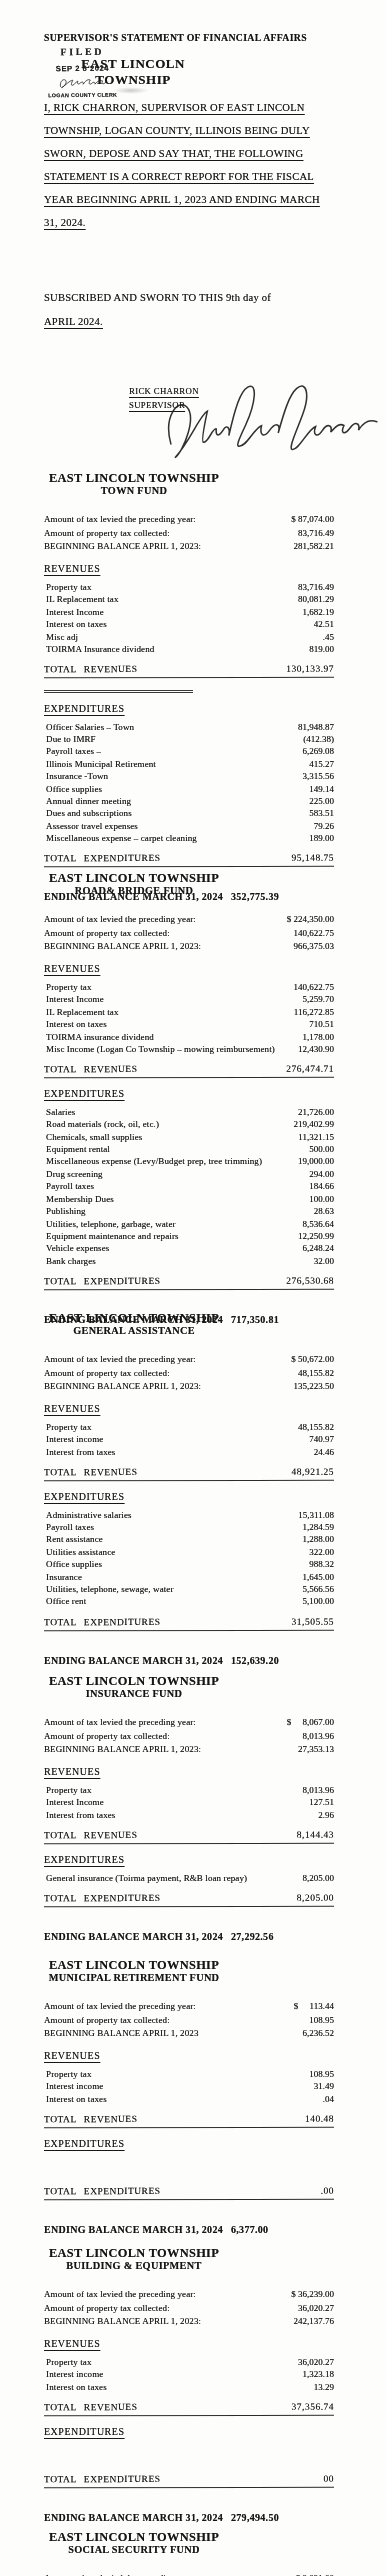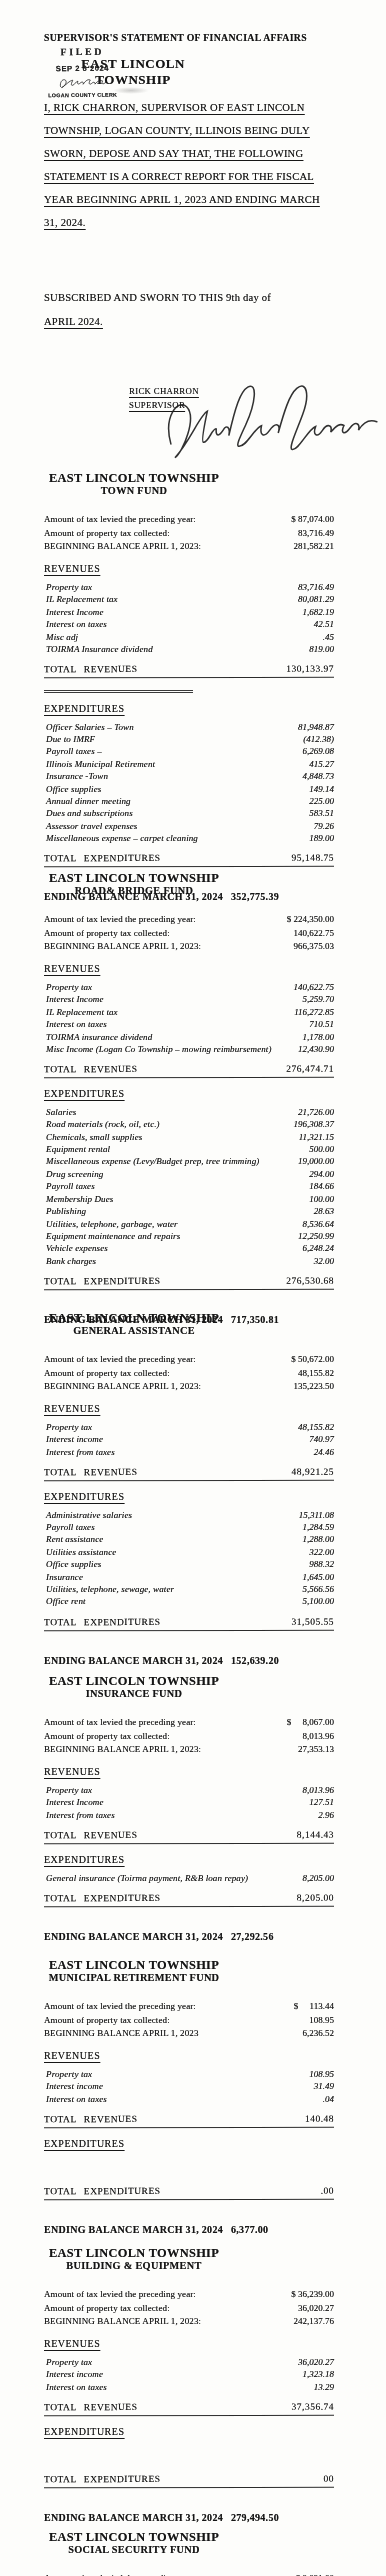--- a/index.html
+++ b/index.html
@@ -33,21 +33,21 @@
   .supervisor-sig{position:absolute;top:376px;left:157px;transform:rotate(-2deg);}
   
   .fund{position:absolute;left:0;width:386px;padding:0 52px 0 44px;box-sizing:border-box;}
   .fund-org{margin:0;width:180px;text-align:center;font-size:12.4px;font-weight:bold;letter-spacing:0.3px;line-height:14.4px;}
   .fund-name{margin:0;width:180px;text-align:center;font-size:10.3px;font-weight:bold;letter-spacing:0.3px;line-height:12.4px;}
   .summary{margin-top:15.5px;}
   .summary .row{line-height:13.4px;}
   .row{display:flex;justify-content:space-between;font-size:9px;}
   .row .lbl{letter-spacing:0.1px;}
   .row .val{white-space:pre;}
-  .rows{margin-top:5.2px;font-style:italic;}
+  .rows{margin-top:5.2px;}
   .rows .row{line-height:12.4px;padding-left:2.1px;}
   .rows:empty{min-height:21.6px;}
   .list-heading{margin-top:8.8px;font-size:10px;letter-spacing:0.5px;text-decoration:underline;text-underline-offset:2.6px;text-decoration-thickness:0.9px;line-height:13.4px;}
   .total-row{display:flex;justify-content:space-between;margin-top:7.7px;font-size:9.5px;letter-spacing:0.5px;word-spacing:4.6px;border-bottom:1.2px solid #2b2b2b;padding-bottom:1px;line-height:13.4px;transform:rotate(-.1deg);}
   .total-row .val{white-space:pre;word-spacing:0;}
   .double-rule{width:149px;border-top:0.8px solid #3a3a3a;border-bottom:0.8px solid #3a3a3a;height:1.5px;margin-top:11.3px;}
   .ending-row{display:flex;margin-top:21.6px;font-size:10px;font-weight:600;letter-spacing:0.3px;line-height:15.5px;gap:8px;}
   .ending-row .val{font-weight:600;}
 </style>
 </head>
@@ -156,21 +156,21 @@
           <div class="row">
             <span class="lbl">Payroll taxes –</span>
             <span class="val">6,269.08</span>
           </div>
           <div class="row">
             <span class="lbl">Illinois Municipal Retirement</span>
             <span class="val">415.27</span>
           </div>
           <div class="row">
             <span class="lbl">Insurance -Town</span>
-            <span class="val">4,848.73</span>
+            <span class="val">3,315.56</span>
           </div>
           <div class="row">
             <span class="lbl">Office supplies</span>
             <span class="val">149.14</span>
           </div>
           <div class="row">
             <span class="lbl">Annual dinner meeting</span>
             <span class="val">225.00</span>
           </div>
           <div class="row">
@@ -245,21 +245,21 @@
       <span class="val">276,474.71</span>
     </div>
     <div class="list-heading">EXPENDITURES</div>
     <div class="rows">
           <div class="row">
             <span class="lbl">Salaries</span>
             <span class="val">21,726.00</span>
           </div>
           <div class="row">
             <span class="lbl">Road materials (rock, oil, etc.)</span>
-            <span class="val">196,308.37</span>
+            <span class="val">219,402.99</span>
           </div>
           <div class="row">
             <span class="lbl">Chemicals, small supplies</span>
             <span class="val">11,321.15</span>
           </div>
           <div class="row">
             <span class="lbl">Equipment rental</span>
             <span class="val">500.00</span>
           </div>
           <div class="row">

